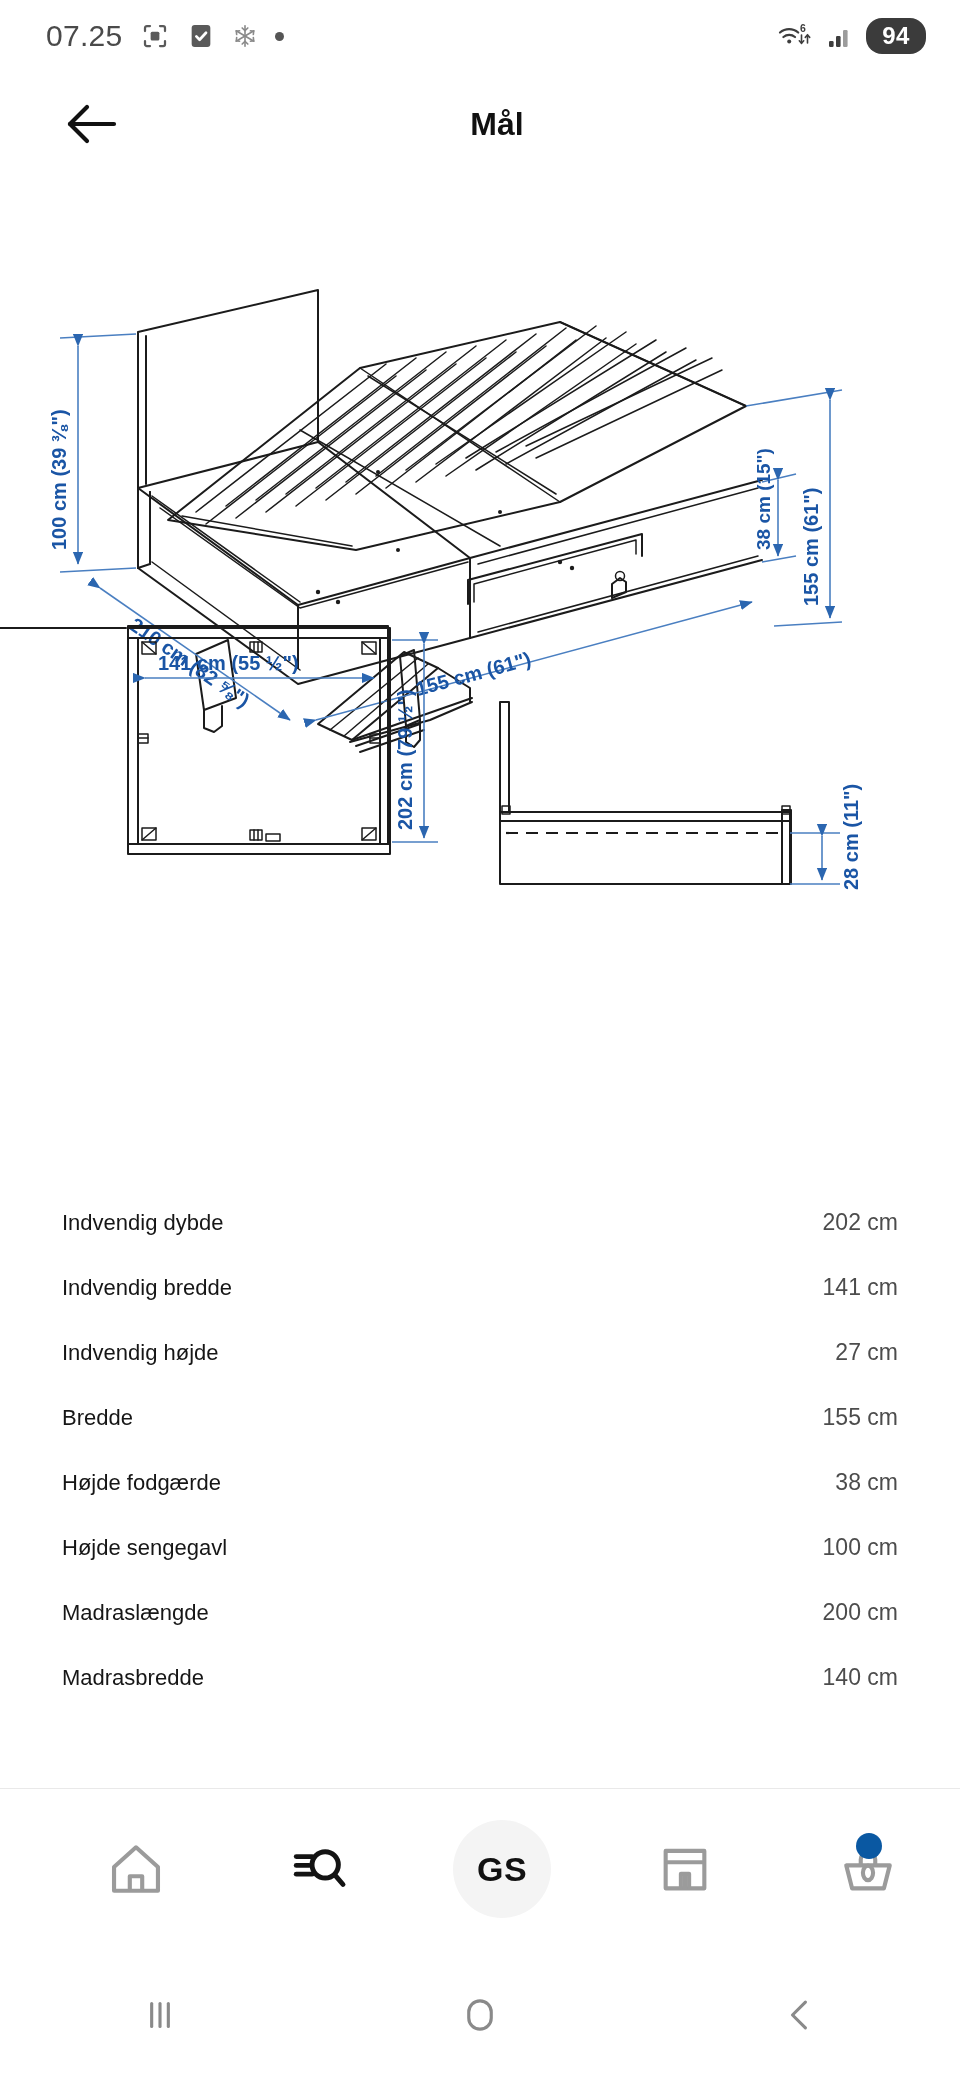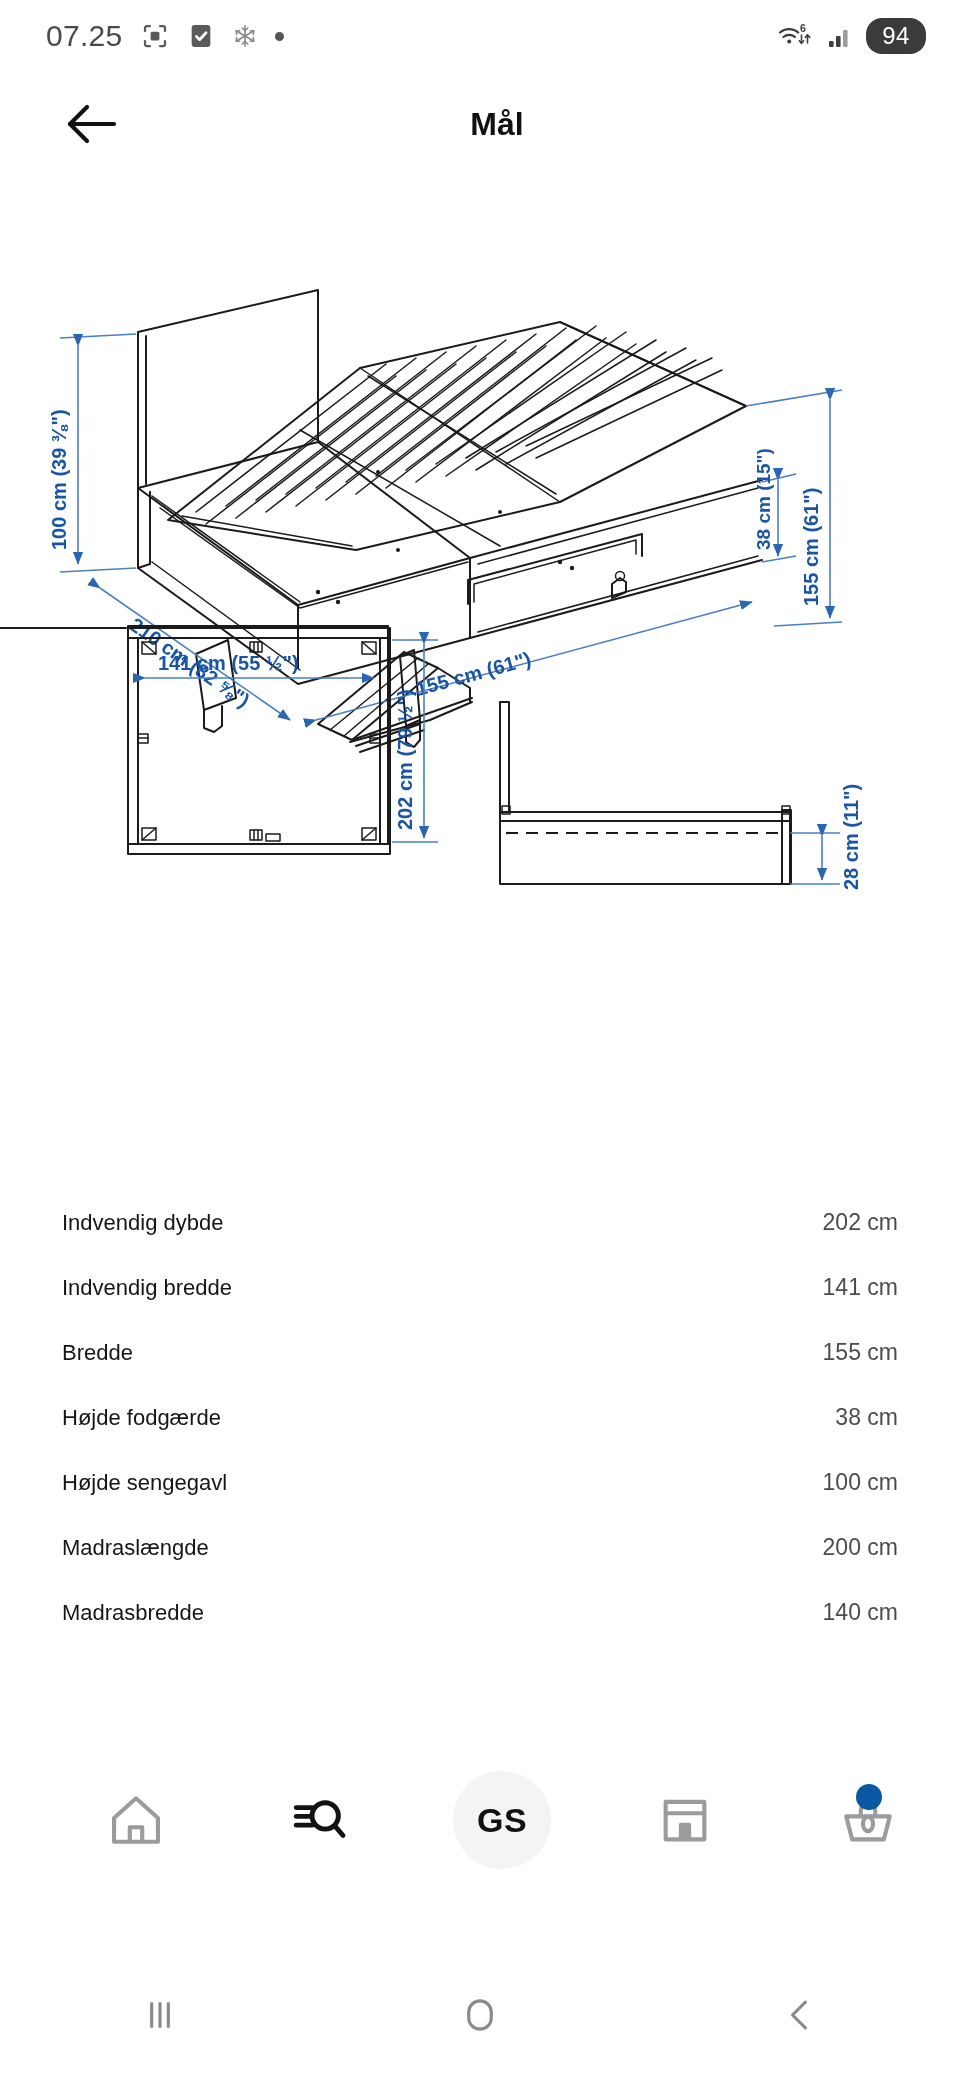--- a/index.html
+++ b/index.html
@@ -17,21 +17,21 @@
     display: flex; align-items: center; justify-content: space-between;
     padding: 0 34px 0 46px;
   }
   .sb-left { display: flex; align-items: center; gap: 17px; }
   .sb-time { font-size: 30px; font-weight: 400; color: #4a4a4a; letter-spacing: .3px; }
   .sb-right { display: flex; align-items: center; gap: 10px; }
   .sb-icon { display:flex; align-items:center; justify-content:center; }
   .battery {
     background: #3b3b3b; color:#fff; border-radius: 16px;
     min-width: 60px; height: 36px; display:flex; align-items:center; justify-content:center;
-    font-size: 24px; font-weight: 400; padding: 16px 9px; letter-spacing: .5px;
+    font-size: 24px; font-weight: 700; padding: 16px 9px; letter-spacing: .5px;
   }
   .dot-sep { width: 9px; height: 9px; border-radius: 50%; background:#555; display:block; }
 
   
   .header {
     position: absolute; top: 78px; left: 0; width: 960px; height: 92px;
   }
   .back-btn {
     position:absolute; left: 60px; top: 16px; width: 64px; height: 60px;
     display:flex; align-items:center; justify-content:center; cursor:pointer;
@@ -54,21 +54,21 @@
   }
   .spec-label { font-size: 22px; color:#161616; font-weight: 400; }
   .spec-value { font-size: 23px; color:#4c4c4c; font-weight: 400; }
 
   .list-divider {
     position:absolute; top:1788px; left:0; width:960px; height:1px; background:#e9e9e9;
   }
 
   
   .bottomnav {
-    position:absolute; top:1740px; left:0; width:960px; height:160px;
+    position:absolute; top:1789px; left:0; width:960px; height:160px;
     background:#fff; display:flex; align-items:center;padding-left:44px;
   }
   .nav-item {
     flex:1; height:160px; display:flex; align-items:center; justify-content:center;
     position:relative; cursor:pointer;
   }
   .avatar-circle {
     width: 98px; height: 98px; border-radius:50%; background:#f4f4f4;
     display:flex; align-items:center; justify-content:center;
     font-size: 34px; font-weight:700; color:#111; letter-spacing: .5px;
@@ -397,20 +397,24 @@
   <div class="spec-list">
     <div class="spec-row">
       <span class="spec-label">Indvendig dybde</span>
       <span class="spec-value">202 cm</span>
     </div>
     <div class="spec-row">
       <span class="spec-label">Indvendig bredde</span>
       <span class="spec-value">141 cm</span>
     </div>
     <div class="spec-row">
+      <span class="spec-label">Indvendig højde</span>
+      <span class="spec-value">27 cm</span>
+    </div>
+    <div class="spec-row">
       <span class="spec-label">Bredde</span>
       <span class="spec-value">155 cm</span>
     </div>
     <div class="spec-row">
       <span class="spec-label">Højde fodgærde</span>
       <span class="spec-value">38 cm</span>
     </div>
     <div class="spec-row">
       <span class="spec-label">Højde sengegavl</span>
       <span class="spec-value">100 cm</span>

